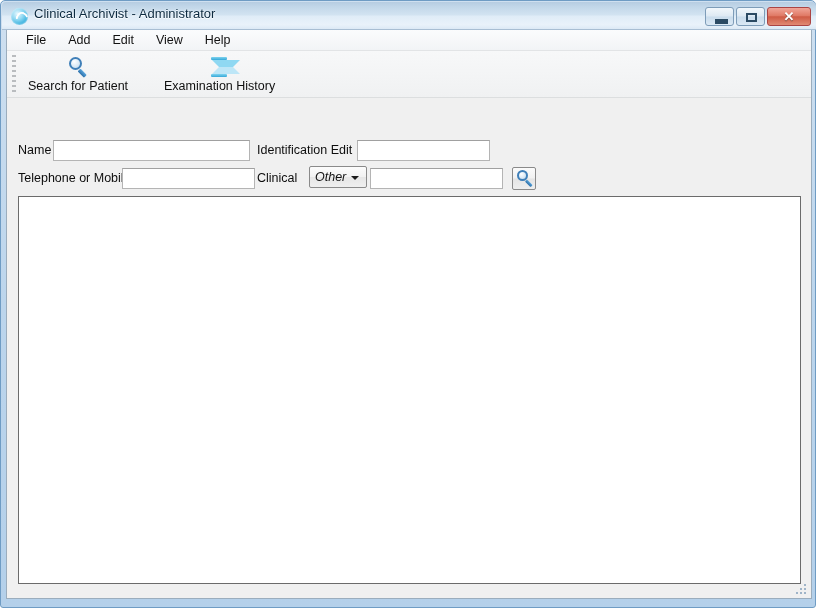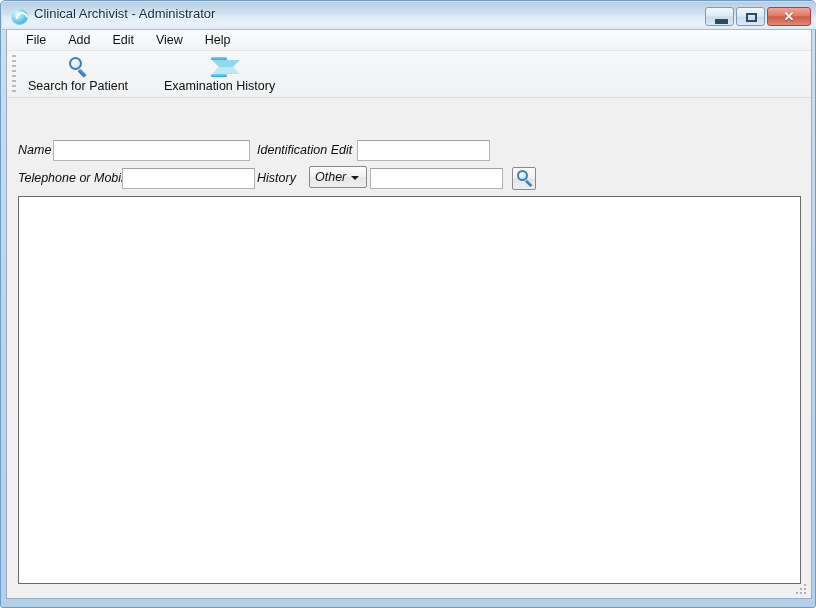--- a/index.html
+++ b/index.html
@@ -244,21 +244,20 @@
     width: 100%;
     height: 97px;
     background: #f0f0f0;
     box-sizing: border-box;
   }
   .field-label {
     position: absolute;
     font-size: 12.5px;
     color: #0d0d0d;
     white-space: nowrap;
-    font-style: italic;
   }
   .tbox {
     position: absolute;
     box-sizing: border-box;
     background: #ffffff;
     border: 1px solid #b4b4b4;
     border-top-color: #a0a0a0;
     height: 21px;
     font-family: "Liberation Sans", sans-serif;
     font-size: 12.5px;
@@ -396,21 +395,21 @@
 
       <div class="field-label" style="left:11px; top:45px;">Name</div>
       <input type="text" class="tbox" style="left: 46px; top: 42px; width: 197px;" placeholder="">
 
       <div class="field-label" style="left:250px; top:45px;">Identification Edit</div>
       <input type="text" class="tbox" style="left: 350px; top: 42px; width: 133px;" placeholder="">
 
       <div class="field-label" style="left:11px; top:73px;">Telephone or Mobile</div>
       <input type="text" class="tbox" style="left: 115px; top: 70px; width: 133px;" placeholder="">
 
-      <div class="field-label" style="left:250px; top:73px;">History</div>
+      <div class="field-label" style="left:250px; top:73px;">Clinical</div>
 
       <div class="combo" style="top:68px;">
         <span class="cval">Other</span>
         <span class="carrow"></span>
       </div>
 
       <input type="text" class="tbox" style="left: 363px; top: 70px; width: 133px;" placeholder="">
 
       <div class="searchbtn" style="top:69px;">
         <span class="ico-mag">

